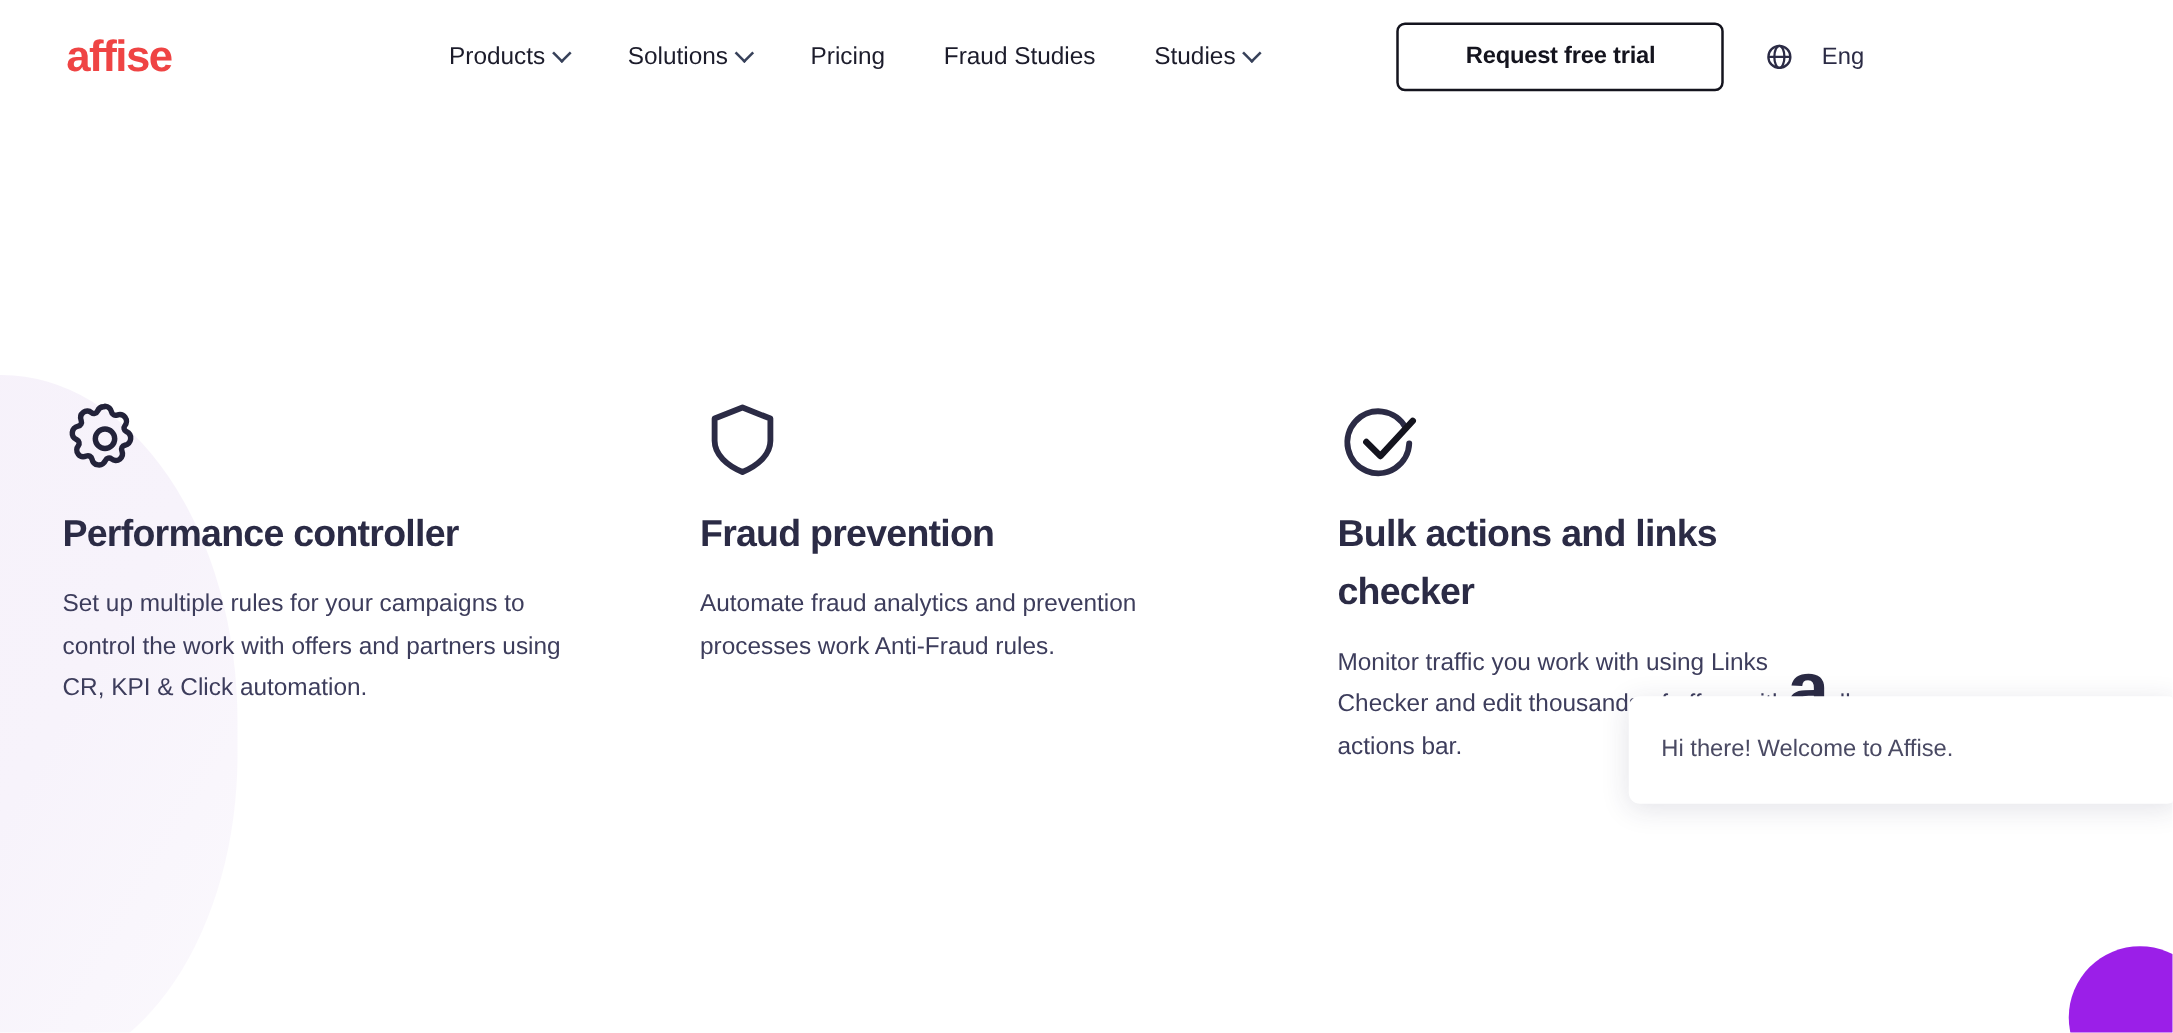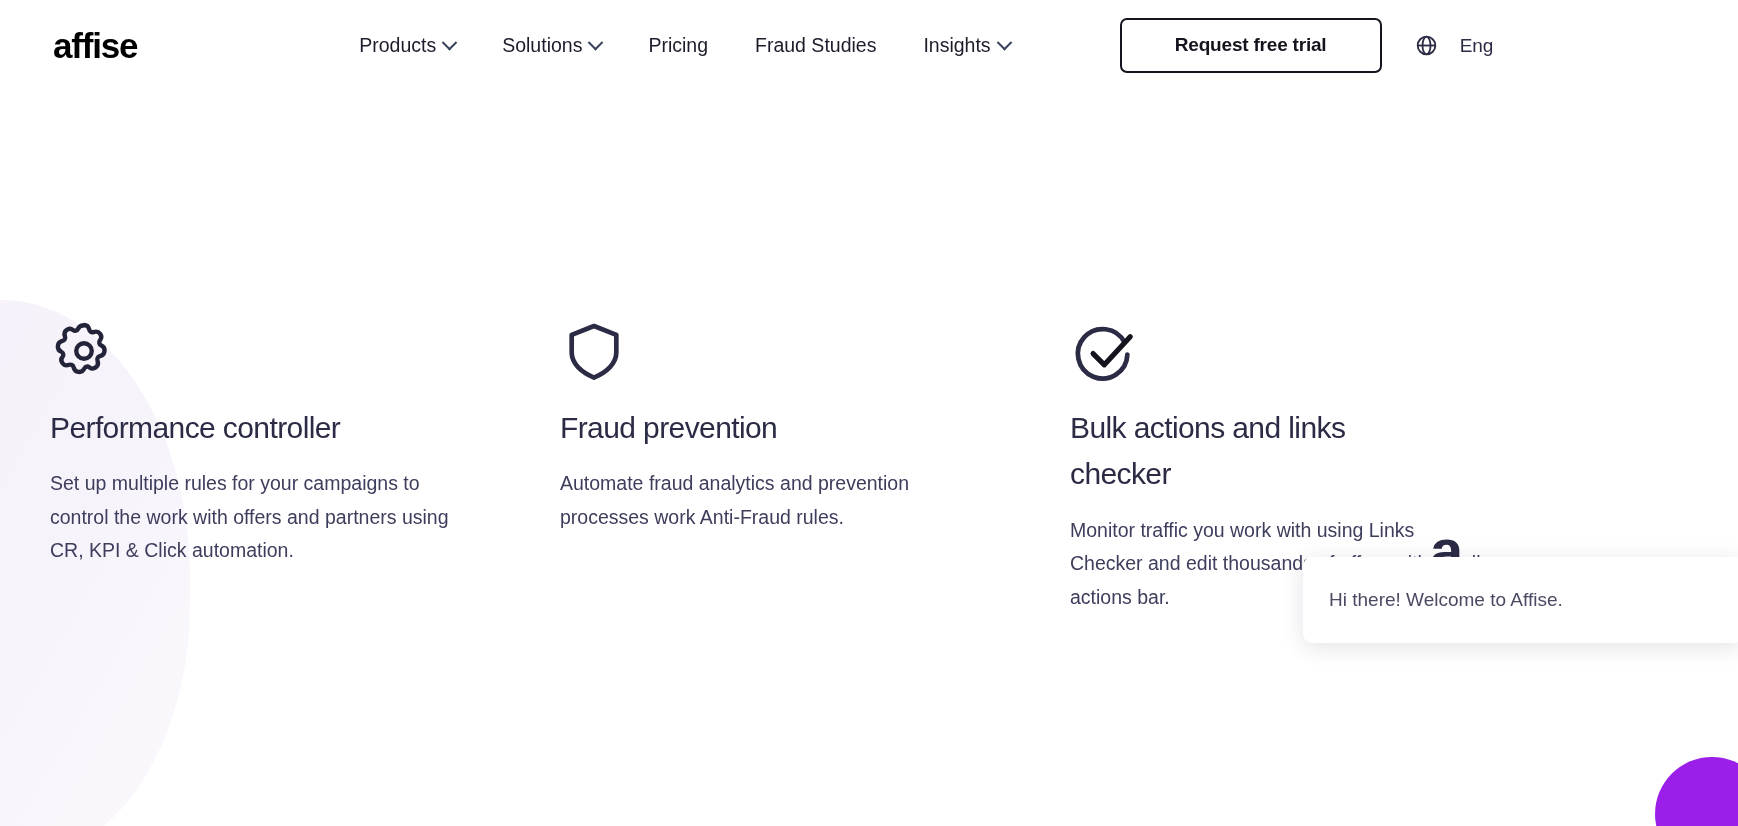--- a/index.html
+++ b/index.html
@@ -37,21 +37,21 @@
     height: 90px;
     display: flex;
     align-items: center;
     padding: 0 30px 0 53px;
   }
 
   .logo {
     font-size: 35px;
     font-weight: 700;
     letter-spacing: -1.2px;
-    color: #000000;
+    color: #ef4444;
     line-height: 1;
     display: flex;
     align-items: flex-end;
     cursor: pointer;
   }
 
   .nav {
     display: flex;
     align-items: center;
     gap: 47px;
@@ -128,21 +128,21 @@
   .feature:nth-child(2) { margin-left: 0; width: 510px; }
 
   .f-icon {
     height: 88px;
     display: flex;
     align-items: flex-start;
   }
 
   .f-title {
     font-size: 30px;
-    font-weight: 400;
+    font-weight: 700;
     letter-spacing: -0.6px;
     line-height: 1.55;
     color: #2b2b45;
     margin-bottom: 16px;
     max-width: 370px;
   }
 
   .f-desc {
     font-size: 19.5px;
     line-height: 1.72;
@@ -223,21 +223,21 @@
 
       <div class="nav-item">
         <span>Pricing</span>
       </div>
 
       <div class="nav-item">
         <span>Fraud Studies</span>
       </div>
 
       <div class="nav-item">
-        <span>Insights</span>
+        <span>Studies</span>
         <i class="chev"></i>
       </div>
 
     </div>
 
     <button class="cta">Request free trial</button>
 
     <div class="lang">
       <svg width="23" height="23" viewBox="0 0 24 24" fill="none">
         <circle cx="12" cy="12" r="9.2" stroke="#2b2b45" stroke-width="1.9"></circle>

